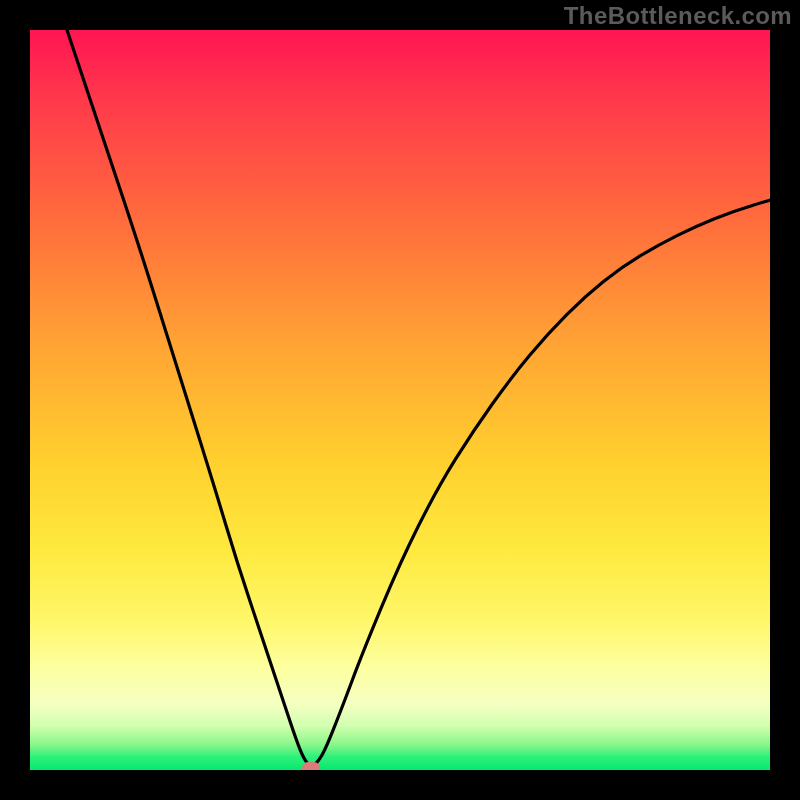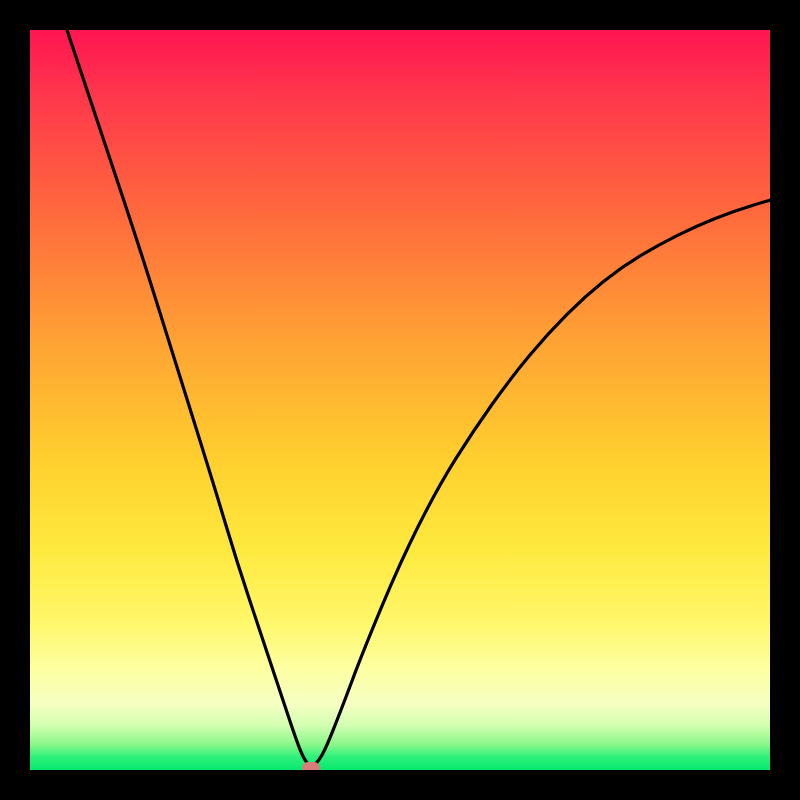--- a/index.html
+++ b/index.html
@@ -65,20 +65,21 @@
     height: 12px;
     background: #d97c7a;
     border-radius: 6px / 6px;
   }
 </style>
 </head>
 <body>
 
 <div class="outer">
 
+  <div class="watermark">TheBottleneck.com</div>
 
   <div class="plot-area">
 
     <div class="gradient-bg"></div>
 
     <svg class="svg-layer" viewBox="0 0 740 740" preserveAspectRatio="none">
       <path fill="none" stroke="#000" stroke-width="3.2" stroke-linecap="round" stroke-linejoin="round" d="M 37.0 0.0 Q 37.0 0.0 55.5 55.5 Q 74.0 111.0 92.5 166.5 Q 111.0 222.0 129.5 281.2 Q 148.0 340.4 166.5 399.6 Q 185.0 458.8 196.1 495.8 Q 207.2 532.8 218.3 566.1 Q 229.4 599.4 240.5 632.7 Q 251.6 666.0 259.0 688.2 Q 266.4 710.4 270.1 719.6 Q 273.8 728.9 277.5 733.3 Q 281.2 737.8 284.9 734.5 Q 288.6 731.1 292.3 724.5 Q 296.0 717.8 303.4 699.3 Q 310.8 680.8 321.9 651.2 Q 333.0 621.6 351.5 577.2 Q 370.0 532.8 388.5 495.8 Q 407.0 458.8 425.5 429.2 Q 444.0 399.6 462.5 373.7 Q 481.0 347.8 499.5 325.6 Q 518.0 303.4 536.5 284.9 Q 555.0 266.4 573.5 251.6 Q 592.0 236.8 610.5 225.7 Q 629.0 214.6 647.5 205.4 Q 666.0 196.1 684.5 188.7 Q 703.0 181.3 721.5 175.7 T 740.0 170.2"></path>
     </svg>
 
     <div class="marker" style="left:272.2px; top:731.8px;"></div>

